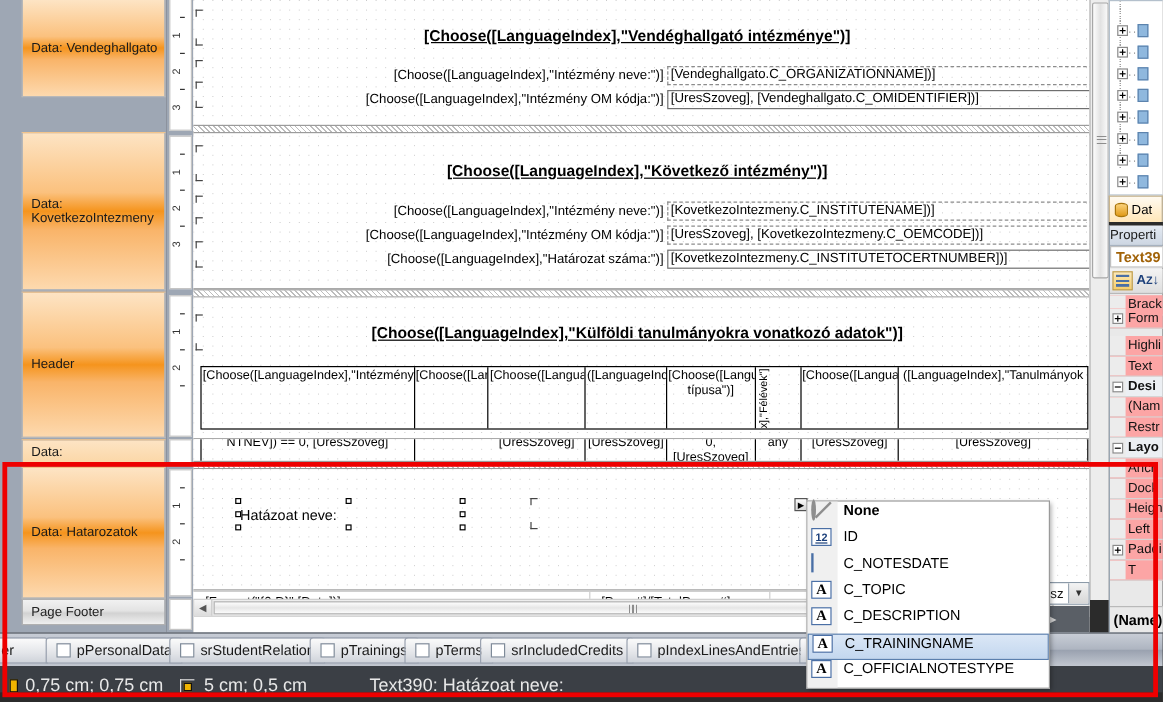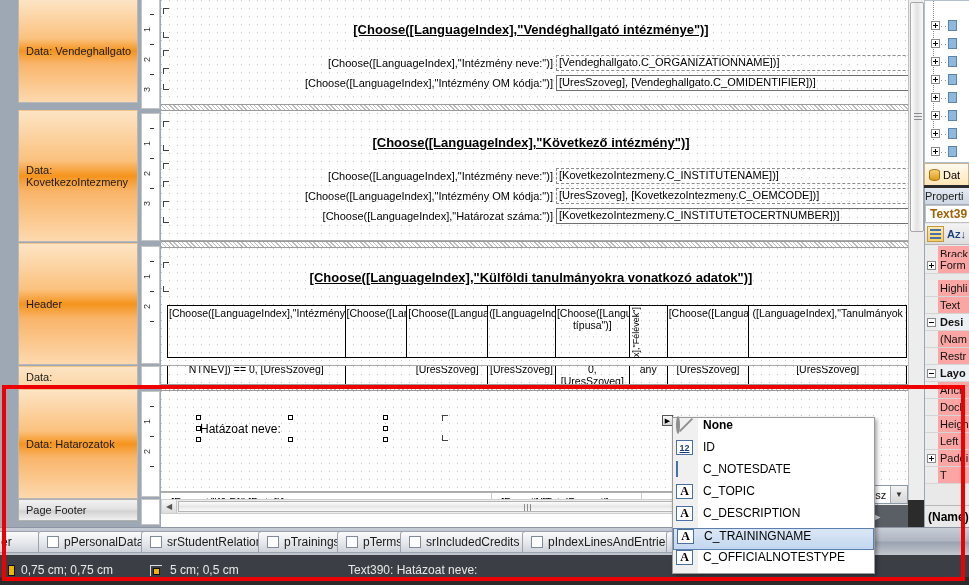--- a/index.html
+++ b/index.html
@@ -329,21 +329,21 @@
     font-size: 12px; color: #1b1b1b; white-space: nowrap;
   }
   .doc-tab .chk {
     width: 12px; height: 12px; background: #fff; border: 1px solid #7f8b99; flex: none;
   }
 
   
   #statusbar {
     position: absolute; left: 0; top: 555px; width: 969px; height: 22px;
     background: #3b3f45; color: #e8e8e8;
-    font-size: 12px;
+    font-size: 15px;
     padding-left: 31px;
   }
   #statusbar .seg { position: absolute; top: 8px; display: flex; align-items: center; gap: 6px; }
   .sb-ico-pos { width:7px;height:11px;background:#f0b400;border:1px solid #111; }
   .sb-ico-size { width:14px;height:11px;position:relative; }
   .sb-ico-size .sq{position:absolute;left:3px;top:3px;width:7px;height:7px;background:#f0b400;border:1px solid #111;}
   .sb-ico-size .ar1{position:absolute;left:0;top:0;width:12px;height:1px;background:#ddd;}
   .sb-ico-size .ar2{position:absolute;left:0;top:0;width:1px;height:11px;background:#ddd;}
 
   
@@ -351,21 +351,21 @@
     position: absolute; left: 2px; top: 385px; width: 963px; height: 196px;
     border: 4px solid #ee0000; pointer-events: none; z-index: 80;
   }
 </style>
 </head>
 <body>
 
 <div id="root">
 
   <div id="band-column">
-    <div class="band-strip" style="top:-1px;height:104px;">
+    <div class="band-strip" style="top:-1px;height:82px;">
       <span class="lbl">Data: Vendeghallgato</span>
     </div>
     <div class="band-strip" style="top:110px;height:132px;">
       <span class="lbl">Data: KovetkezoIntezmeny</span>
     </div>
     <div class="band-strip" style="top:243px;height:122px;">
       <span class="lbl">Header</span>
     </div>
     <div class="band-strip" style="top:366px;height:22px;background:linear-gradient(to bottom,#fde4c4,#fbd6a5);">
       <span class="lbl">Data:</span>
@@ -777,20 +777,20 @@
       <span>0,75 cm; 0,75 cm</span>
     </div>
     <div class="seg" style="left:150px;">
       <span class="sb-ico-size">
           <span class="ar1"></span>
           <span class="ar2"></span>
           <span class="sq"></span>
         </span>
       <span>5 cm; 0,5 cm</span>
     </div>
-    <div class="seg" style="left:308px;margin-left:40px;">
+    <div class="seg" style="left:308px;">
       <span>Text390:  Hatázoat neve:</span>
     </div>
   </div>
 
   <div id="red-rect"></div>
 
 </div>
 
 </body></html>

